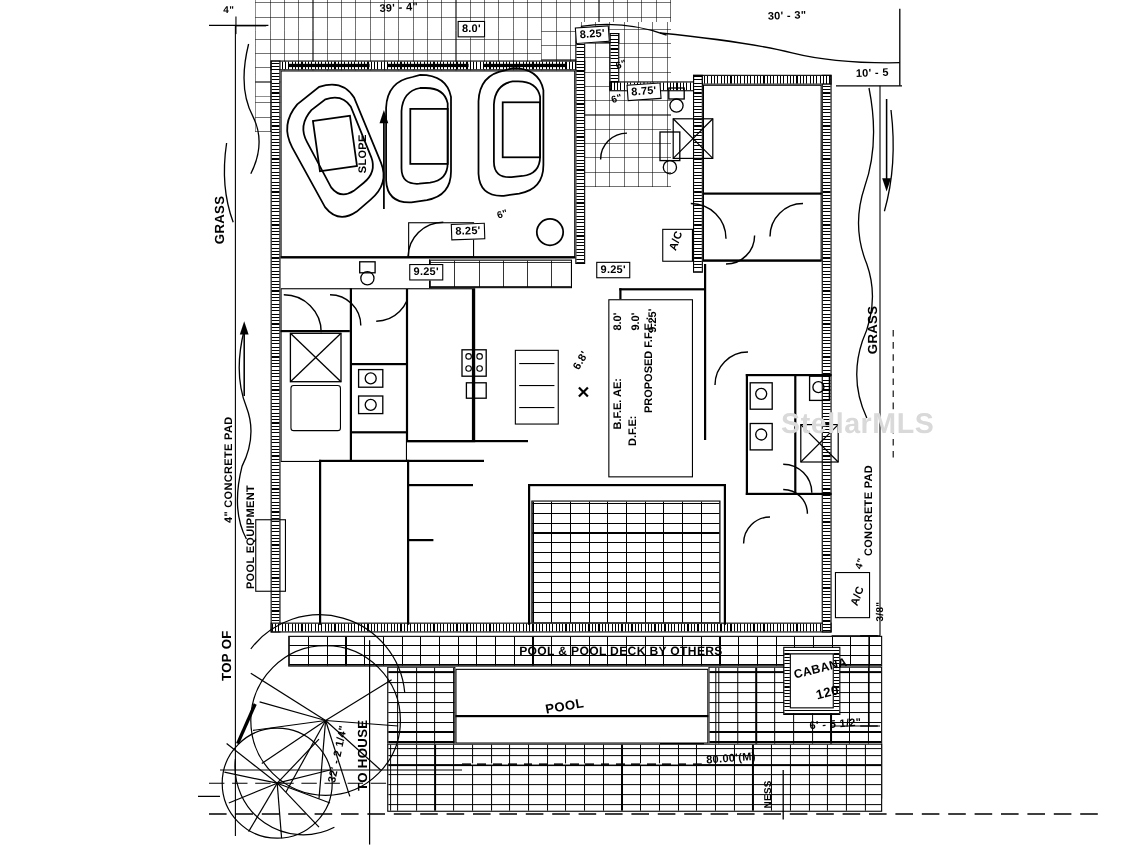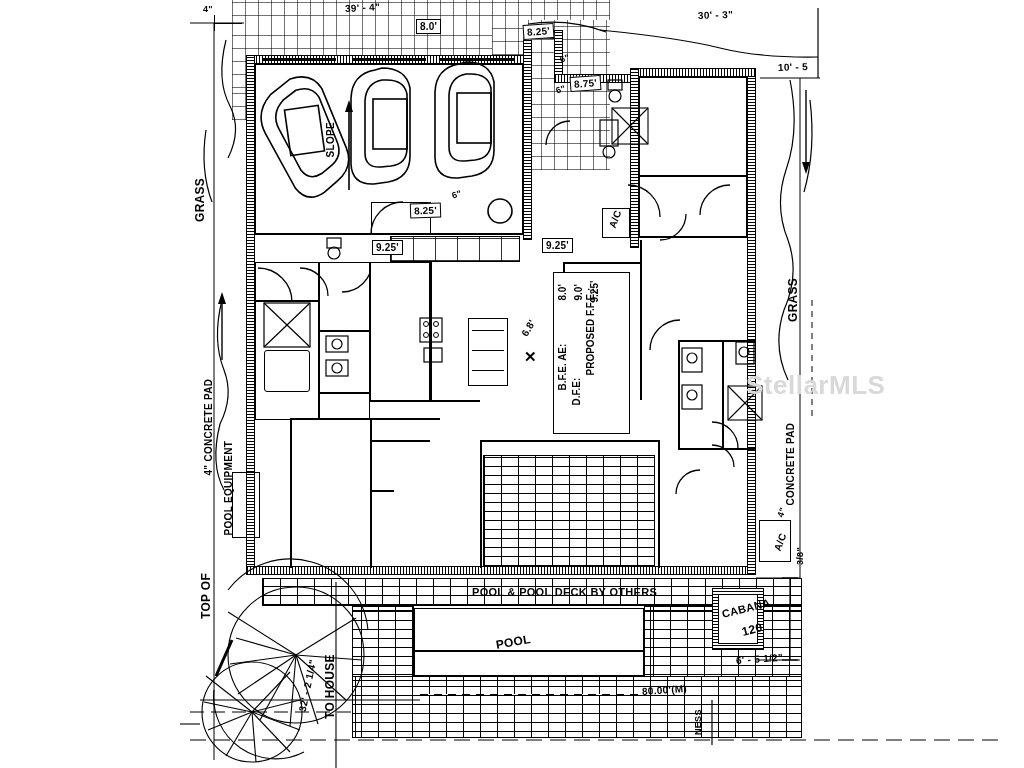--- a/index.html
+++ b/index.html
@@ -56,21 +56,21 @@
   
   svg.overlay{position:absolute;left:0;top:0;width:1024px;height:768px;pointer-events:none;}
 
   
   .infobox{position:absolute;border:1.5px solid #000;background:#fff;}
   .infotext{position:absolute;font-size:10px;font-weight:700;white-space:nowrap;
             transform-origin:left center;}
 
   
   .wm{position:absolute;font-size:26px;font-weight:700;color:#d9d9d9;
-      letter-spacing:.5px;user-select:none;margin-left:36px;}
+      letter-spacing:.5px;user-select:none;}
   .poolwater{position:absolute;background:#fff;border:1.5px solid #000;box-sizing:border-box;}
 </style>
 </head>
 <body>
 
 <div id="plan">
 
   <div class="gridhatch" style="left:232px;top:0px;width:378px;height:120px;"></div>
   <div class="gridhatch" style="left:232px;top:28px;width:260px;height:60px;"></div>
   <div class="gridhatch" style="left:528px;top:20px;width:82px;height:150px;"></div>

